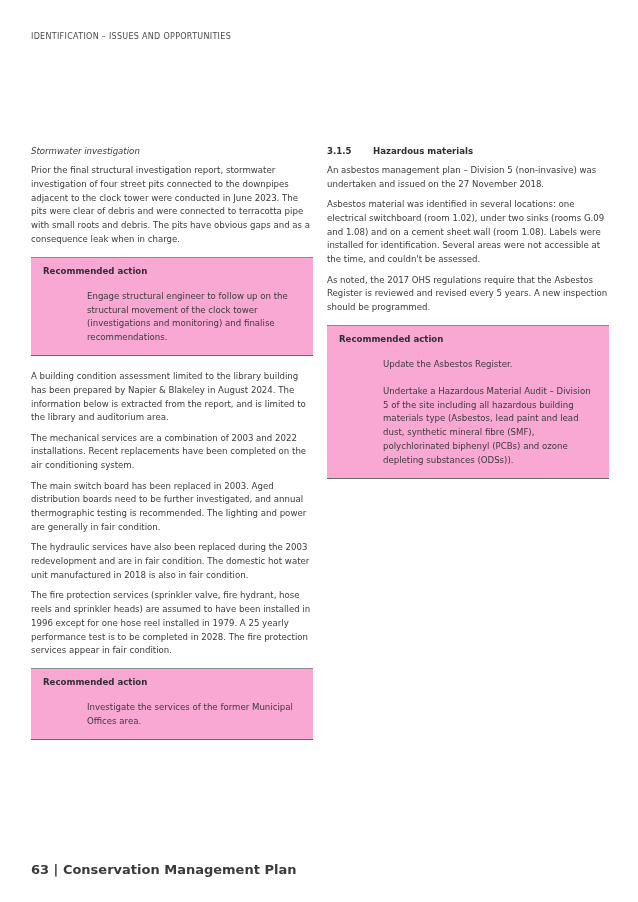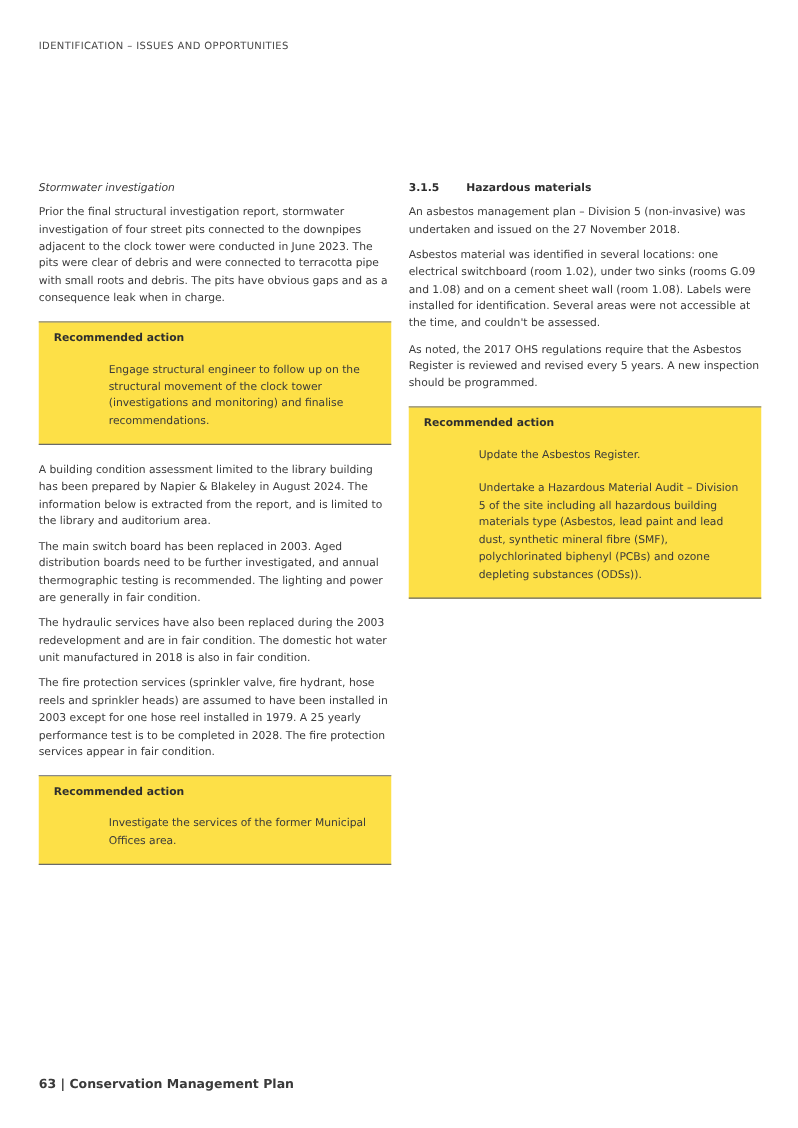--- a/index.html
+++ b/index.html
@@ -19,52 +19,53 @@
   .col-right { left: 327px; width: 282px; }
   .subhead-italic { font-style: italic; font-size: 8.6px; line-height: 14px; margin-bottom: 6px; }
   p.body {
     font-size: 8.6px; line-height: 13.8px; margin-bottom: 6.5px; color: #3a3a3a;
   }
   .section-heading {
     font-size: 8.6px; font-weight: bold; line-height: 14px; margin-bottom: 6px; color: #2e2e2e;
   }
   .section-heading .num { display: inline-block; width: 46px; }
   .action-box {
-    background: #fde047;
+    background: #f9a8d4;
     border-top: 1.3px solid #8a8a8a;
     border-bottom: 1.3px solid #6a6a6a;
     padding: 6px 12px 10px 12px;
     margin: 10px 0 14px 0;
   }
   .action-box .title { font-size: 8.6px; font-weight: bold; line-height: 14px; margin-bottom: 12px; color: #2e2e2e; }
   .action-box p { font-size: 8.6px; line-height: 13.8px; margin-bottom: 13px; margin-left: 44px; }
   .action-box p:last-child { margin-bottom: 0; }
   .footer {
     position: absolute; left: 31px; top: 862px;
-    font-size: 10px; font-weight: bold; color: #3a3a3a;
+    font-size: 13px; font-weight: bold; color: #3a3a3a;
   }
 </style>
 </head>
 <body>
 
 <div class="running-header">IDENTIFICATION – ISSUES AND OPPORTUNITIES</div>
 
 <div class="col col-left">
   <div class="subhead-italic">Stormwater investigation</div>
   <p class="body">Prior the final structural investigation report, stormwater investigation of four street pits connected to the downpipes adjacent to the clock tower were conducted in June 2023. The pits were clear of debris and were connected to terracotta pipe with small roots and debris. The pits have obvious gaps and as a consequence leak when in charge.</p>
 
   <div class="action-box">
     <div class="title">Recommended action</div>
     <p>Engage structural engineer to follow up on the structural movement of the clock tower (investigations and monitoring) and finalise recommendations.</p>
   </div>
 
   <p class="body">A building condition assessment limited to the library building has been prepared by Napier &amp; Blakeley in August 2024. The information below is extracted from the report, and is limited to the library and auditorium area.</p>
+  <p class="body">The mechanical services are a combination of 2003 and 2022 installations. Recent replacements have been completed on the air conditioning system.</p>
   <p class="body">The main switch board has been replaced in 2003. Aged distribution boards need to be further investigated, and annual thermographic testing is recommended. The lighting and power are generally in fair condition.</p>
   <p class="body">The hydraulic services have also been replaced during the 2003 redevelopment and are in fair condition. The domestic hot water unit manufactured in 2018 is also in fair condition.</p>
-  <p class="body">The fire protection services (sprinkler valve, fire hydrant, hose reels and sprinkler heads) are assumed to have been installed in 2003 except for one hose reel installed in 1979. A 25 yearly performance test is to be completed in 2028. The fire protection services appear in fair condition.</p>
+  <p class="body">The fire protection services (sprinkler valve, fire hydrant, hose reels and sprinkler heads) are assumed to have been installed in 1996 except for one hose reel installed in 1979. A 25 yearly performance test is to be completed in 2028. The fire protection services appear in fair condition.</p>
 
   <div class="action-box">
     <div class="title">Recommended action</div>
     <p>Investigate the services of the former Municipal Offices area.</p>
   </div>
 </div>
 
 <div class="col col-right">
   <div class="section-heading">
     <span class="num">3.1.5</span><span>Hazardous materials</span>

